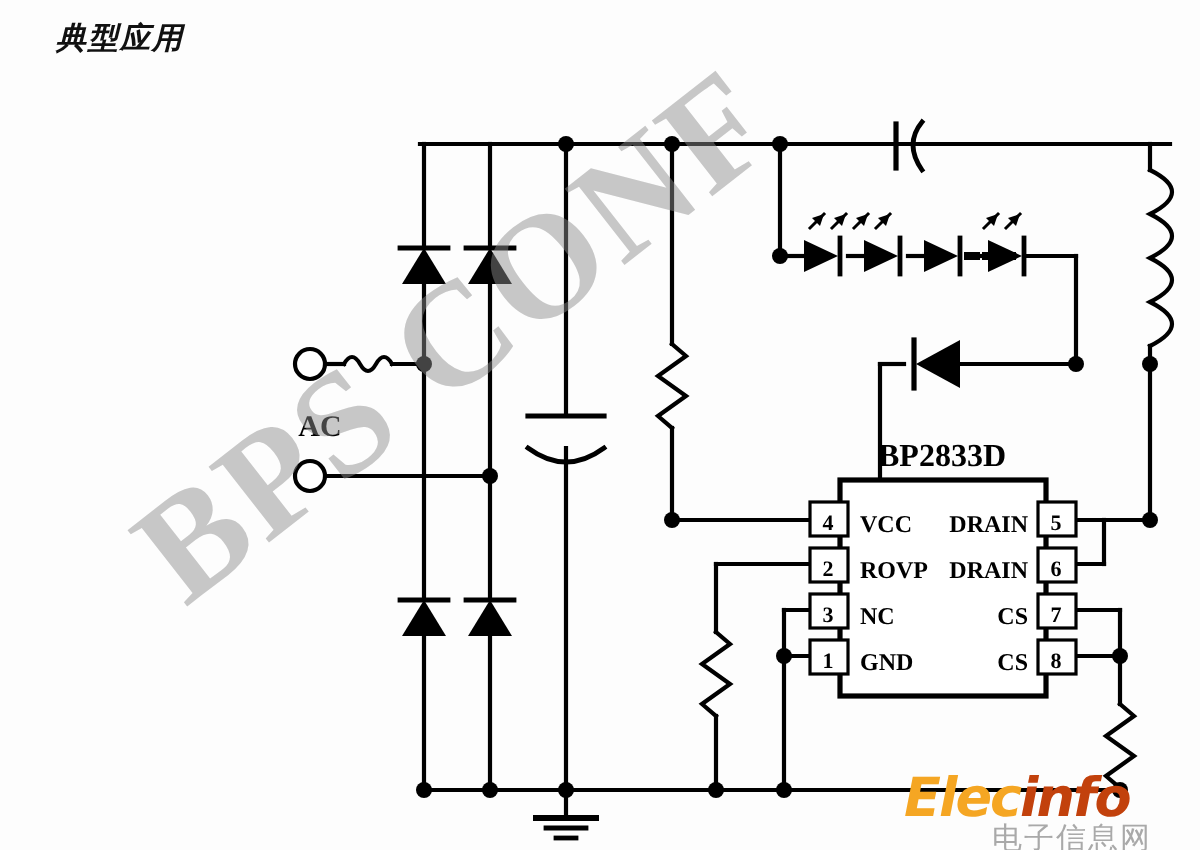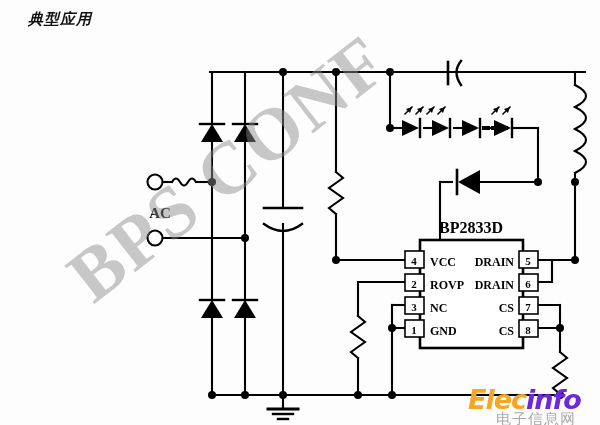--- a/index.html
+++ b/index.html
@@ -71,22 +71,22 @@
     left: 0;
     top: 0;
     font-family: "DejaVu Sans", sans-serif;
     font-size: 27px;
     font-weight: 700;
     font-style: italic;
     letter-spacing: -1px;
     white-space: nowrap;
     line-height: 27px;
   }
-  #logo-main .seg-a { color: #f5a623; margin-left: 16px; }
-  #logo-main .seg-b { color: #6d28d9; }
+  #logo-main .seg-a { color: #f5a623; }
+  #logo-main .seg-b { color: #c2410c; }
   #logo-sub {
     position: absolute;
     left: 44px;
     top: 24px;
     font-family: "DejaVu Sans", sans-serif;
     font-size: 15px;
     color: #a9a9a9;
     letter-spacing: 1px;
     white-space: nowrap;
   }

